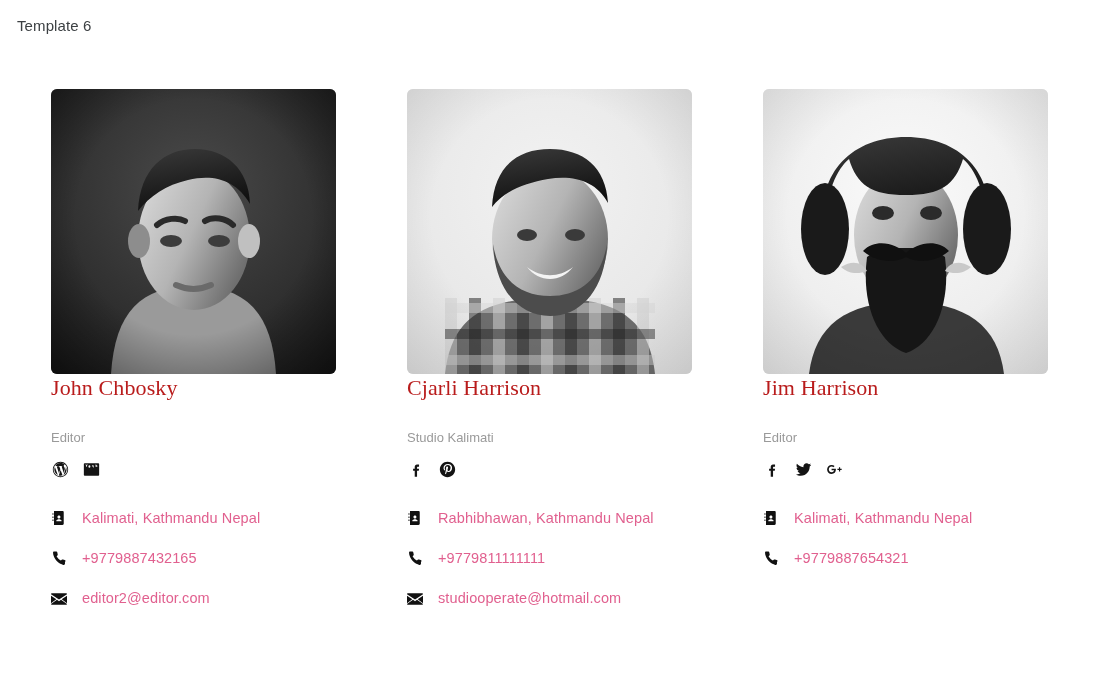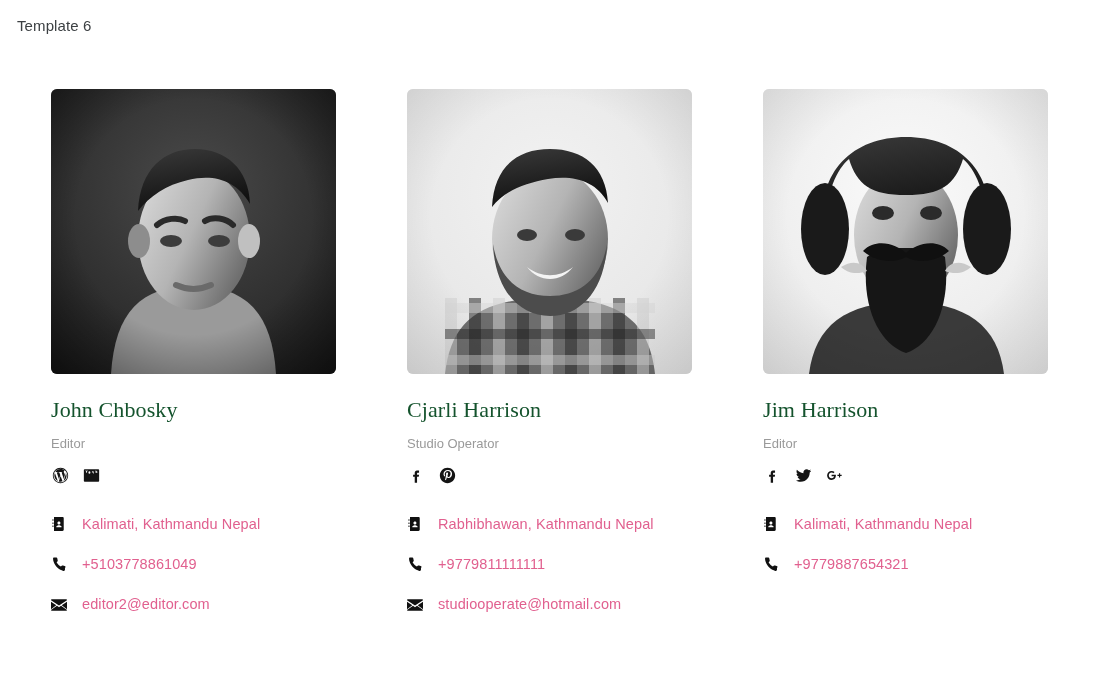--- a/index.html
+++ b/index.html
@@ -37,30 +37,29 @@
     width: 285px;
     height: 285px;
     border-radius: 6px;
     overflow: hidden;
     position: relative;
     background: #e9e9e9;
   }
   .photo-frame svg { display: block; width: 285px; height: 285px; }
 
   .member-name {
-    margin-top: 22px;
     font-family: "Liberation Serif", serif;
     font-size: 22px;
     line-height: 28px;
-    color: #14532d;
+    color: #b91c1c;
     font-weight: 400;
     letter-spacing: 0.1px;
   }
   .member-role {
-    margin-top: 12px;
+    margin-top: 28px;
     font-size: 13px;
     line-height: 16px;
     color: #9a9a9a;
     font-weight: 400;
   }
 
   .social-row {
     margin-top: 14px;
     display: flex;
     align-items: center;
@@ -167,21 +166,21 @@
               </svg>
             </span>
             <span class="contact-text">Kalimati, Kathmandu Nepal</span>
           </div>
           <div class="contact-row">
             <span class="contact-icon">
               <svg width="15" height="15" viewBox="0 0 20 22" fill="currentColor">
                 <path d="M19.5 15.9v2.9c0 .9-.8 1.7-1.75 1.7-.3 0-.55-.05-.8-.1-3-.7-5.7-2.1-7.95-4.1C6.3 14 4.2 11 3 7.5c-.6-1.8-.9-3.4-1-5C1.9 1.6 2.65.8 3.6.8h2.95c.85 0 1.6.6 1.7 1.45.1.85.3 1.65.55 2.4.25.65.1 1.4-.4 1.9l-1.2 1.2c1.45 2.7 3.65 4.9 6.35 6.35l1.2-1.2c.5-.5 1.25-.65 1.9-.4.75.25 1.55.45 2.4.55.85.1 1.45.85 1.45 1.75l-.1.1z"></path>
               </svg>
             </span>
-            <span class="contact-text">+5103778861049</span>
+            <span class="contact-text">+9779887432165</span>
           </div>
           <div class="contact-row">
             <span class="contact-icon">
               <svg width="16" height="16" viewBox="0 0 22 18" fill="currentColor">
                 <path d="M1 2.4h20c.55 0 1 .45 1 1v.5L11 10.9 0 3.9v-.5c0-.55.45-1 1-1zm-1 3.6 7.3 4.7L0 16.3V6zm22 0v10.3l-7.3-5.6L22 6zM0 17.3l8.25-5.75L11 13.3l2.75-1.75L22 17.3c0 .55-.45 1-1 1H1c-.55 0-1-.45-1-1z"></path>
               </svg>
             </span>
             <span class="contact-text">editor2@editor.com</span>
           </div>
         </div>
@@ -226,21 +225,21 @@
             <ellipse cx="143" cy="150" rx="58" ry="70" fill="url(#sk1)"></ellipse>
             <path d="M86 155c2 46 26 72 57 72s55-26 57-72c-6 36-28 52-57 52s-51-16-57-52z" fill="#4c4c4c"></path>
             <path d="M85 118c2-40 25-58 58-58s56 18 58 54c-12-22-34-28-60-24-23 4-44 12-56 28z" fill="url(#hr1)"></path>
             <ellipse cx="120" cy="146" rx="10" ry="6" fill="#3a3a3a"></ellipse>
             <ellipse cx="168" cy="146" rx="10" ry="6" fill="#3a3a3a"></ellipse>
             <path d="M120 178c14 11 32 11 46 0-12 16-34 16-46 0z" fill="#f4f4f4"></path>
             <rect x="0" y="0" width="285" height="285" fill="url(#v1)"></rect>
           </svg>
         </div>
         <div class="member-name">Cjarli Harrison</div>
-        <div class="member-role">Studio Operator</div>
+        <div class="member-role">Studio Kalimati</div>
         <div class="social-row">
           <span class="social-link">
             <svg width="17" height="17" viewBox="0 0 24 24" fill="currentColor">
               <path d="M15.6 8.1h-2.2c-.3 0-.62.4-.62.9v1.8h2.83l-.43 2.9h-2.4V22.3H9.5v-8.6H7.2v-2.9h2.3V8.2c0-1.86 1.3-3.4 3.1-3.4h3v3.3z"></path>
             </svg>
           </span>
           <span class="social-link">
             <svg width="17" height="17" viewBox="0 0 24 24" fill="currentColor">
               <path d="M12 1.2C6.04 1.2 1.2 6.04 1.2 12S6.04 22.8 12 22.8 22.8 17.96 22.8 12 17.96 1.2 12 1.2zm1.04 14.22c-.86 0-1.67-.47-1.95-1 0 0-.46 1.84-.56 2.2-.2.71-.59 1.42-.95 1.98-.32-.1-.65-.2-.96-.32.06-.63.23-1.31.39-1.93.18-.7 1.16-4.9 1.16-4.9s-.28-.57-.28-1.42c0-1.33.77-2.32 1.73-2.32.81 0 1.21.61 1.21 1.35 0 .82-.52 2.05-.8 3.19-.23.96.48 1.74 1.42 1.74 1.71 0 2.86-2.2 2.86-4.8 0-1.98-1.33-3.46-3.76-3.46-2.74 0-4.45 2.04-4.45 4.33 0 .79.23 1.34.6 1.77.17.2.19.28.13.51-.04.17-.14.56-.18.71-.6.23-.24.31-.45.22-1.25-.51-1.83-1.88-1.83-3.42 0-2.54 2.14-5.59 6.4-5.59 3.42 0 5.67 2.48 5.67 5.13 0 3.52-1.96 6.15-4.84 6.15z"></path>
             </svg>

